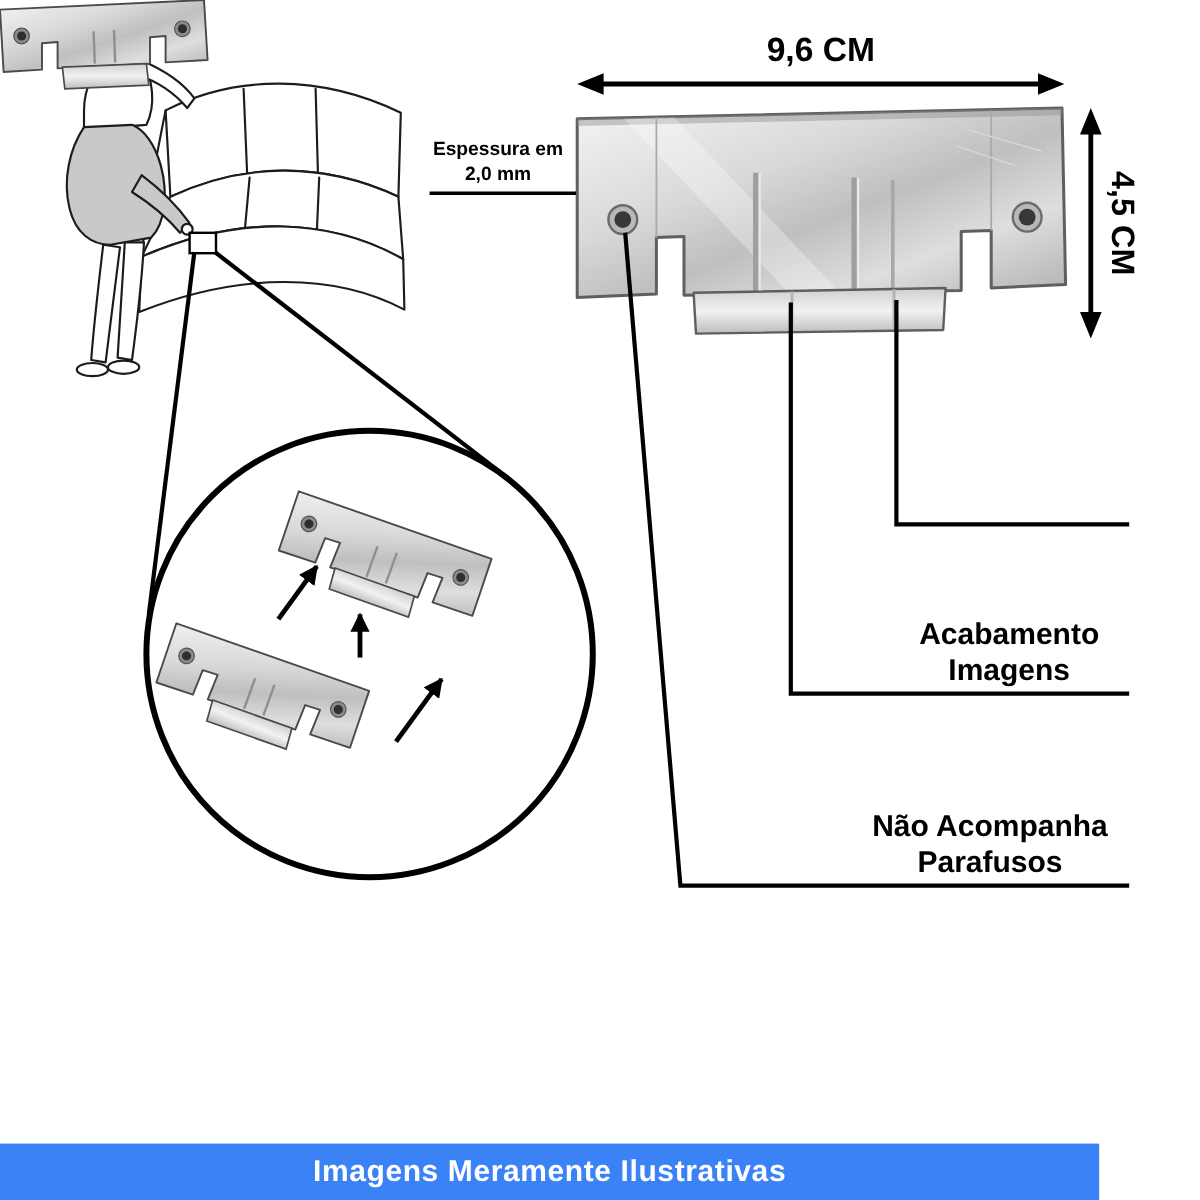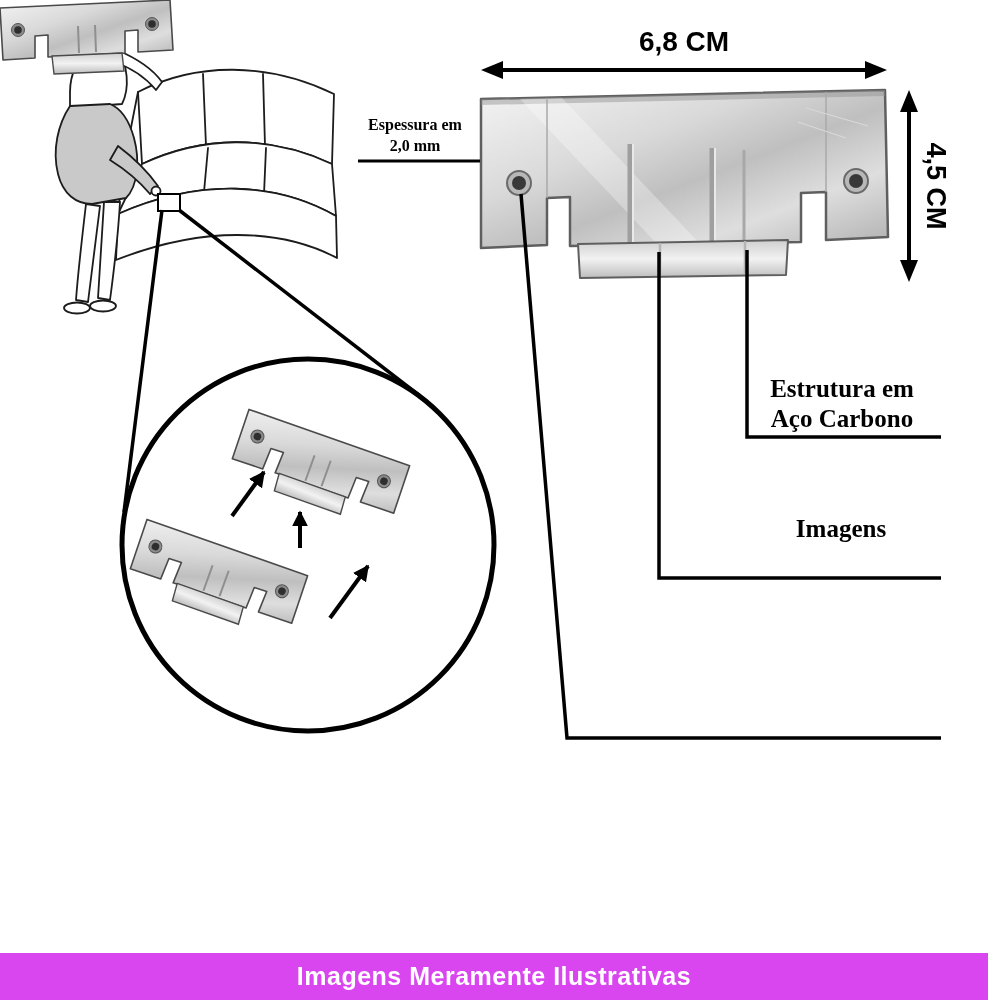--- a/index.html
+++ b/index.html
@@ -13,34 +13,34 @@
     overflow: hidden;
   }
   .scene { position: absolute; left: 0; top: 0; }
   .label {
     position: absolute;
     color: #000000;
     font-weight: 700;
     text-align: center;
     white-space: nowrap;
   }
-  .label span { display: block; font-family: Liberation Serif, serif; }
+  .label span { display: block; }
   .dim-w  { left: 584px; top: 26px;  width: 200px; font-size: 28px; }
   .dim-h  { left: 852px; top: 170px; width: 165px; height: 32px; font-size: 27px;
             transform: rotate(90deg); transform-origin: center; }
   .thick  { left: 350px; top: 114px; width: 130px; font-size: 16px; line-height: 21px; }
   .callout { font-size: 25px; line-height: 30px; }
   .c1 { left: 742px; top: 374px; width: 200px; }
   .c2 { left: 741px; top: 514px; width: 200px; }
   .c3 { left: 705px; top: 674px; width: 240px; }
   .footer {
     position: absolute;
     left: 0; bottom: 0;
-    width: 988px; height: 47px;
-    background: #d946ef;
+    width: 916px; height: 47px;
+    background: #3b82f6;
     color: #ffffff;
     display: flex; align-items: center; justify-content: center;
     font-size: 25px; font-weight: 700; letter-spacing: 0.5px;
   }
 </style>
 </head>
 <body>
 
 <div class="canvas">
 
@@ -152,36 +152,37 @@
       <path d="M909,282 L900,260 L918,260 Z" fill="#000000"></path>
     </g>
 
     <path d="M358,161 L480,161" stroke="#000000" stroke-width="3"></path>
 
     <path d="M747,250 L747,437 L941,437" fill="none" stroke="#000000" stroke-width="3.5"></path>
     <path d="M659,252 L659,578 L941,578" fill="none" stroke="#000000" stroke-width="3.5"></path>
     <path d="M521,194 L567,738 L941,738" fill="none" stroke="#000000" stroke-width="3.5"></path>
   </svg>
 
-  <div class="label dim-w">6,8 CM</div>
+  <div class="label dim-w">9,6 CM</div>
 
   <div class="label dim-h">4,5 CM</div>
 
   <div class="label thick">
     <span>Espessura em</span>
     <span>2,0 mm</span>
   </div>
 
-  <div class="label callout c1">
-    <span>Estrutura em</span>
-    <span>Aço Carbono</span>
-  </div>
 
   <div class="label callout c2">
+    <span>Acabamento</span>
     <span>Imagens</span>
   </div>
 
+  <div class="label callout c3">
+    <span>Não Acompanha</span>
+    <span>Parafusos</span>
+  </div>
 
   <div class="footer">
     <span>Imagens Meramente Ilustrativas</span>
   </div>
 
 </div>
 
 </body></html>

